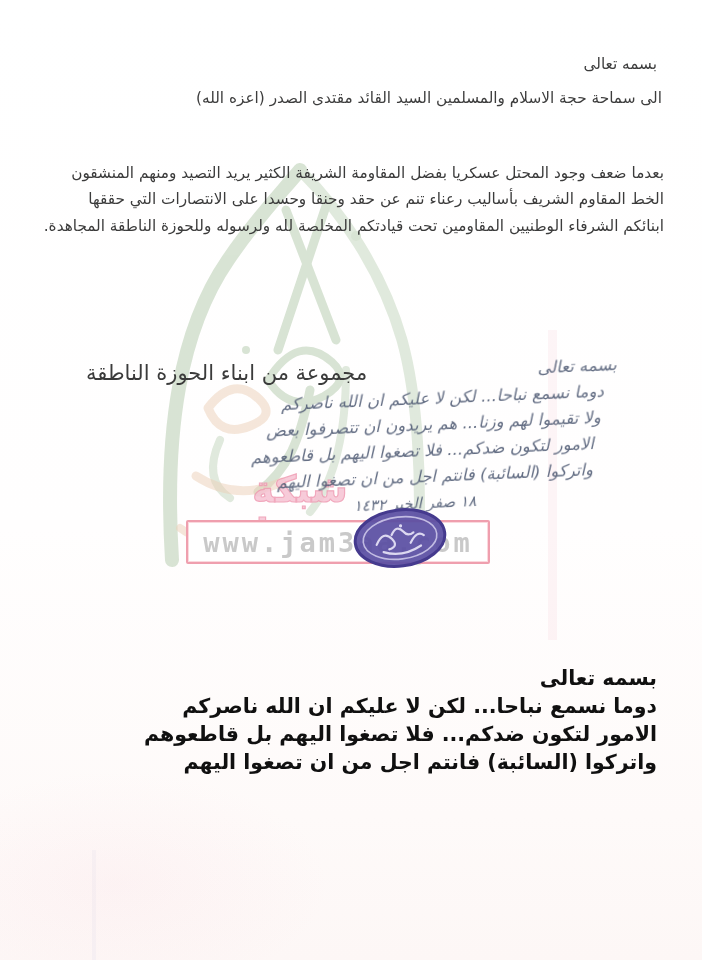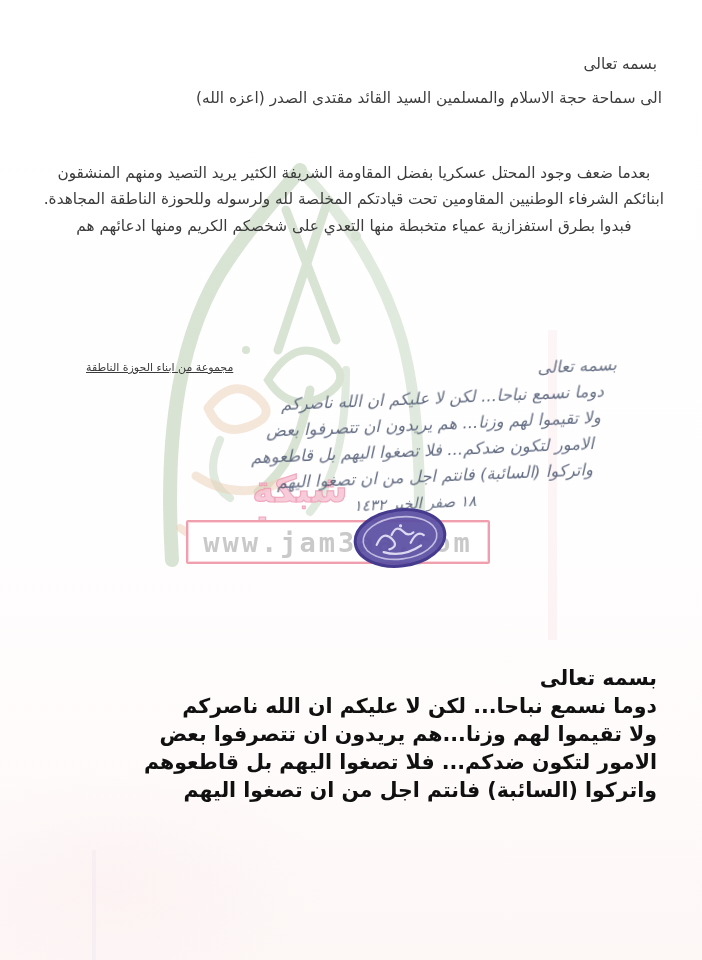--- a/index.html
+++ b/index.html
@@ -43,24 +43,24 @@
     color:#3d3d3d;font-size:15.3px;
   }
   .l-basmala{top:55px;right:45px;}
   .l-addressee{top:89px;}
   .l-greeting{top:124px;right:42px;}
   .letter-body{
     position:absolute;right:38px;top:160px;z-index:4;
     direction:rtl;text-align:right;
     color:#3b3b3b;font-size:15.3px;line-height:26.3px;
   }
-  .letter-body div{white-space:nowrap;text-align:center;}
+  .letter-body div{white-space:nowrap;}
   .signature{
     position:absolute;left:86px;top:361px;z-index:4;
-    direction:rtl;white-space:nowrap;color:#3b3b3b;font-size:11px;text-decoration:underline;
+    direction:rtl;white-space:nowrap;color:#3b3b3b;font-size:21px;
   }
   
   .handwriting{
     position:absolute;left:268px;top:352px;width:348px;z-index:4;
     transform:rotate(-2.4deg);transform-origin:top right;
     direction:rtl;text-align:right;
     font-style:italic;
     color:rgba(78,90,115,.88);
     font-size:16.5px;line-height:26px;
     filter:blur(.25px);
@@ -126,36 +126,35 @@
 
   <div class="artifact-band"></div>
   <div class="artifact-band2"></div>
   <div class="artifact-glow"></div>
 
   <div class="letter-line l-basmala">بسمه تعالى</div>
   <div class="letter-line l-addressee">الى سماحة حجة الاسلام والمسلمين السيد القائد مقتدى الصدر (اعزه الله)</div>
 
   <div class="letter-body">
     <div>بعدما ضعف وجود المحتل عسكريا بفضل المقاومة الشريفة الكثير يريد التصيد ومنهم المنشقون</div>
+    <div>الخط المقاوم الشريف بأساليب رعناء تنم عن حقد وحنقا وحسدا على الانتصارات التي حققها</div>
     <div>ابنائكم الشرفاء الوطنيين المقاومين تحت قيادتكم المخلصة لله ولرسوله وللحوزة الناطقة المجاهدة.</div>
-    <div>فبدوا بطرق استفزازية عمياء متخبطة منها التعدي على شخصكم الكريم ومنها ادعائهم هم</div>
   </div>
 
   <div class="signature">مجموعة من ابناء الحوزة الناطقة</div>
 
   <div class="handwriting">
     <div class="hw-basmala">بسمه تعالى</div>
     <div class="hw-1">دوما نسمع نباحا... لكن لا عليكم ان الله ناصركم</div>
     <div class="hw-2">ولا تقيموا لهم وزنا... هم يريدون ان تتصرفوا بعض</div>
     <div class="hw-3">الامور لتكون ضدكم... فلا تصغوا اليهم بل قاطعوهم</div>
     <div class="hw-4">واتركوا (السائبة) فانتم اجل من ان تصغوا اليهم</div>
     <div class="hw-date">١٨ صفر الخير ١٤٣٢</div>
   </div>
 
   <div class="transcription">
     <div>بسمه تعالى</div>
     <div>دوما نسمع نباحا... لكن لا عليكم ان الله ناصركم</div>
-    <div>ولا تقيموا لهم وزنا...هم يريدون ان تتصرفوا بعض</div>
     <div>الامور لتكون ضدكم... فلا تصغوا اليهم بل قاطعوهم</div>
     <div>واتركوا (السائبة) فانتم اجل من ان تصغوا اليهم</div>
   </div>
 
 </div>
 
 </body></html>

